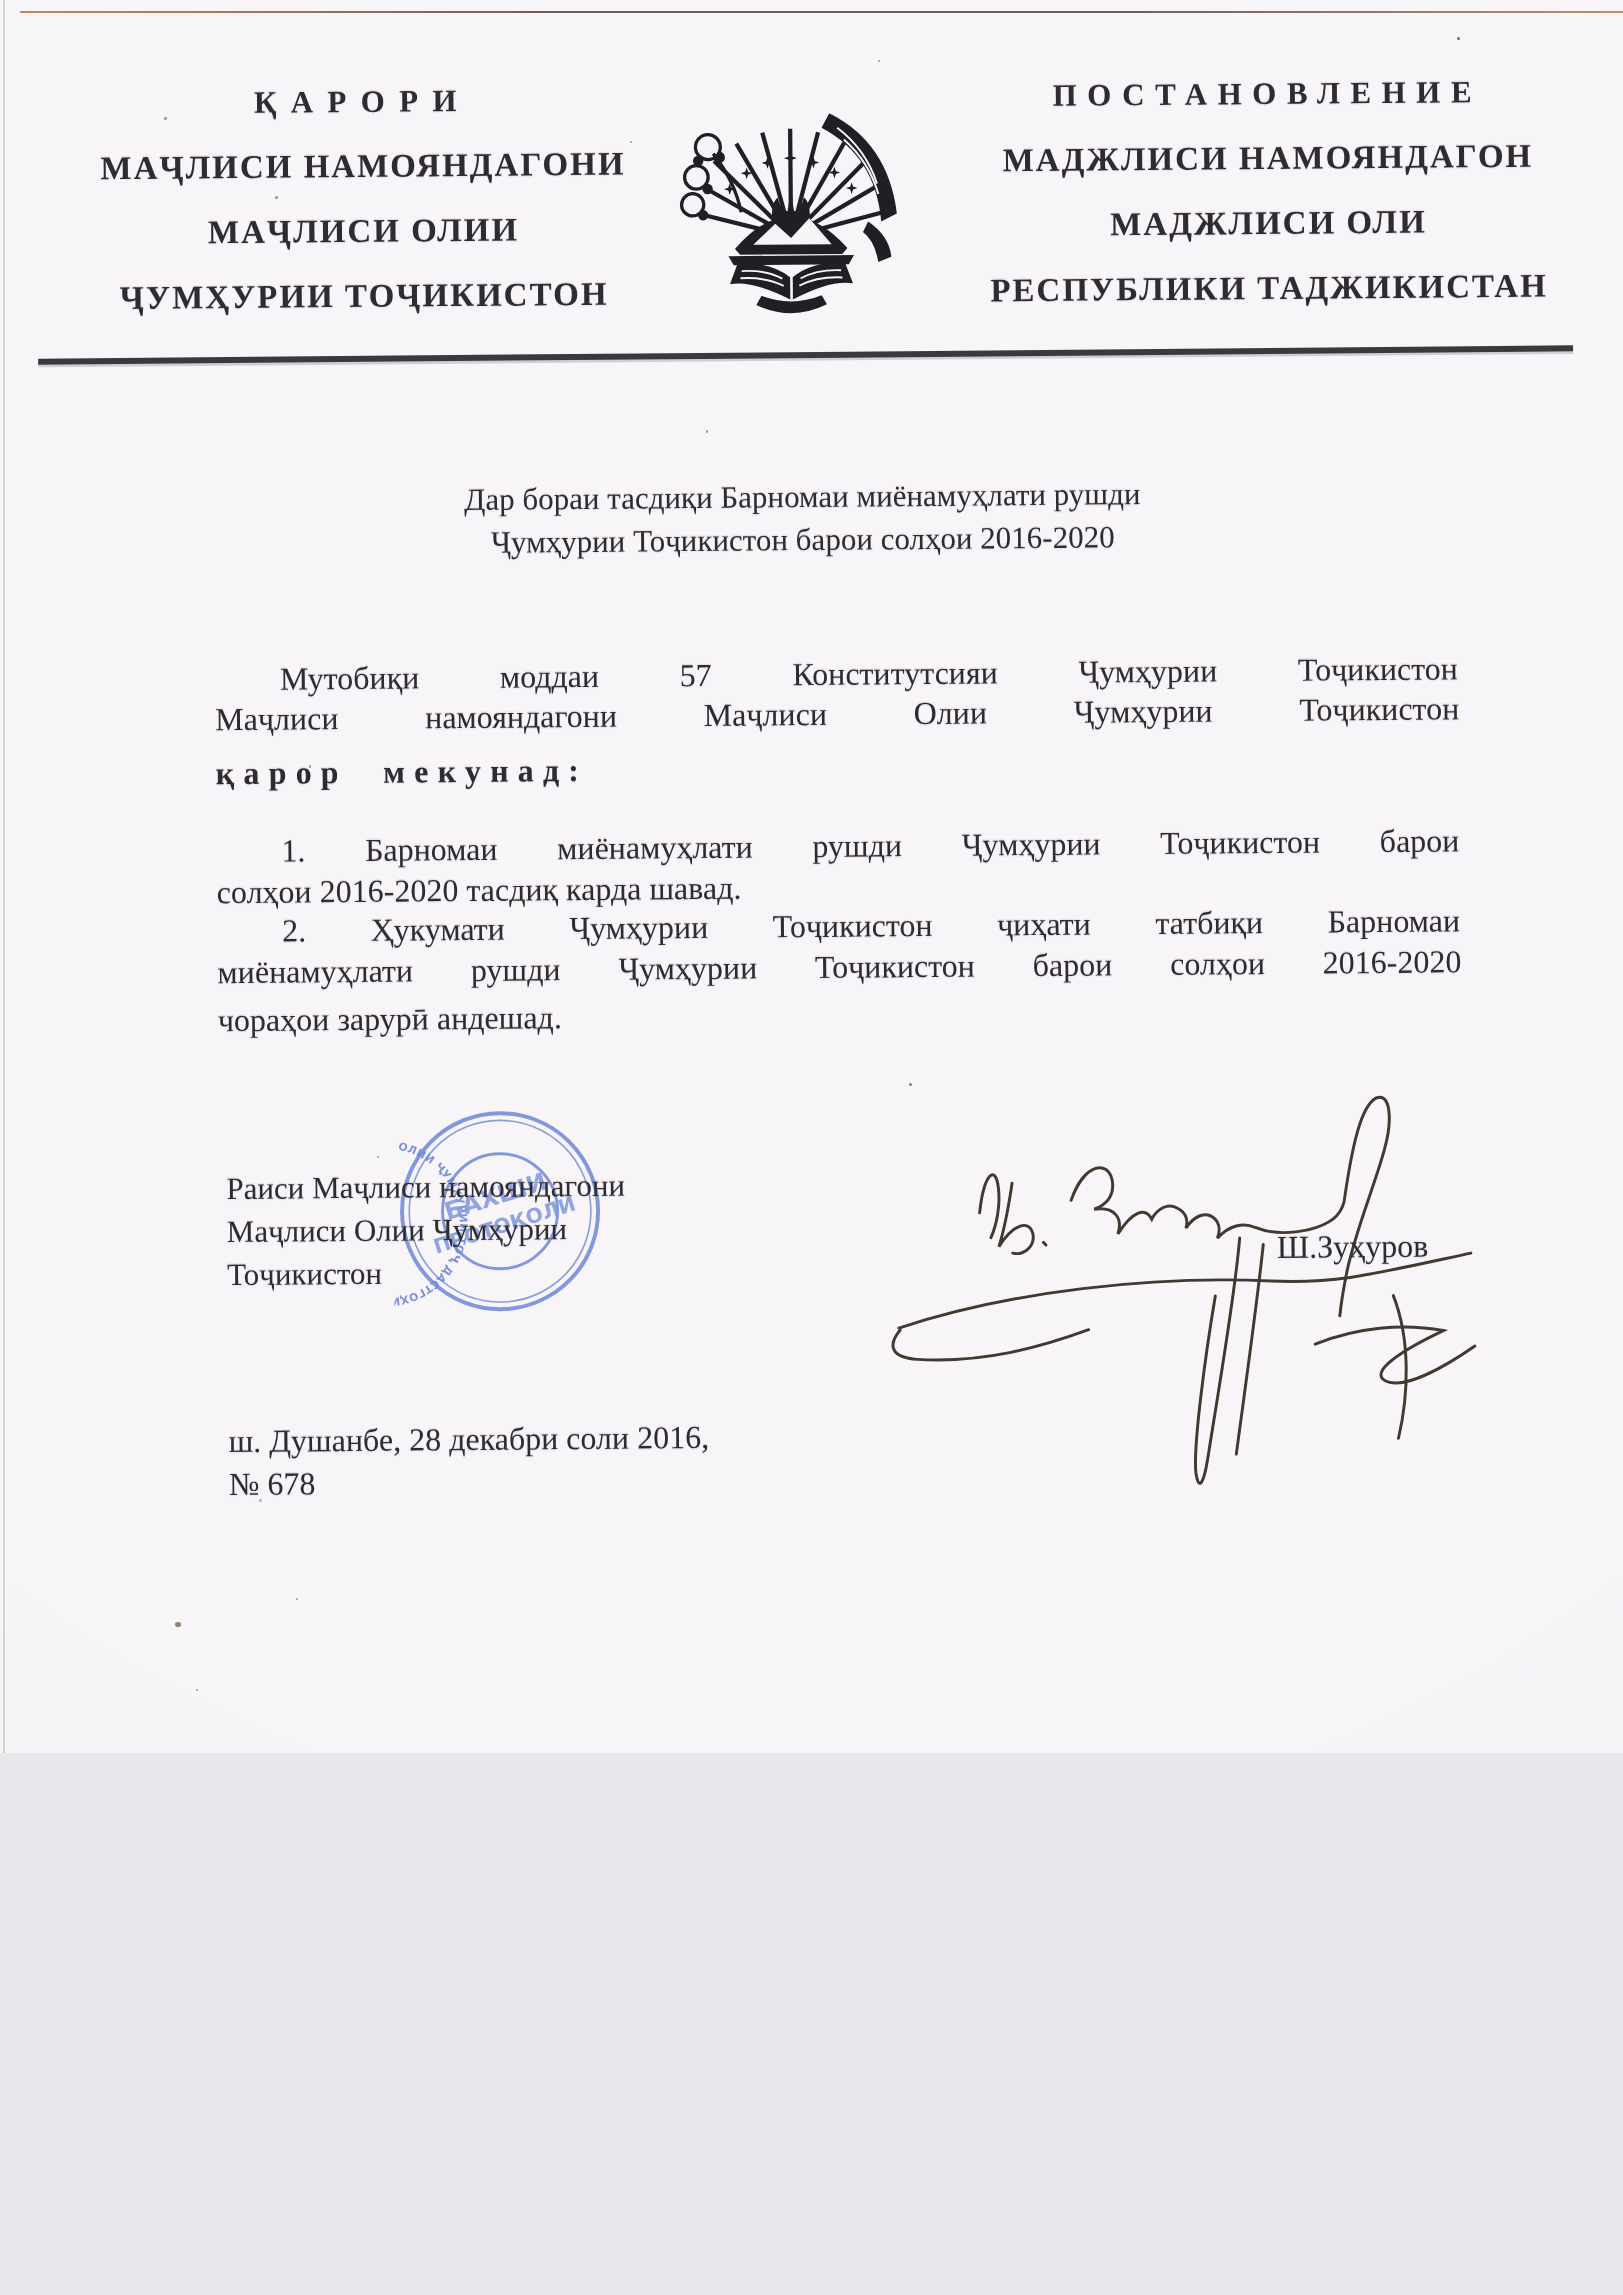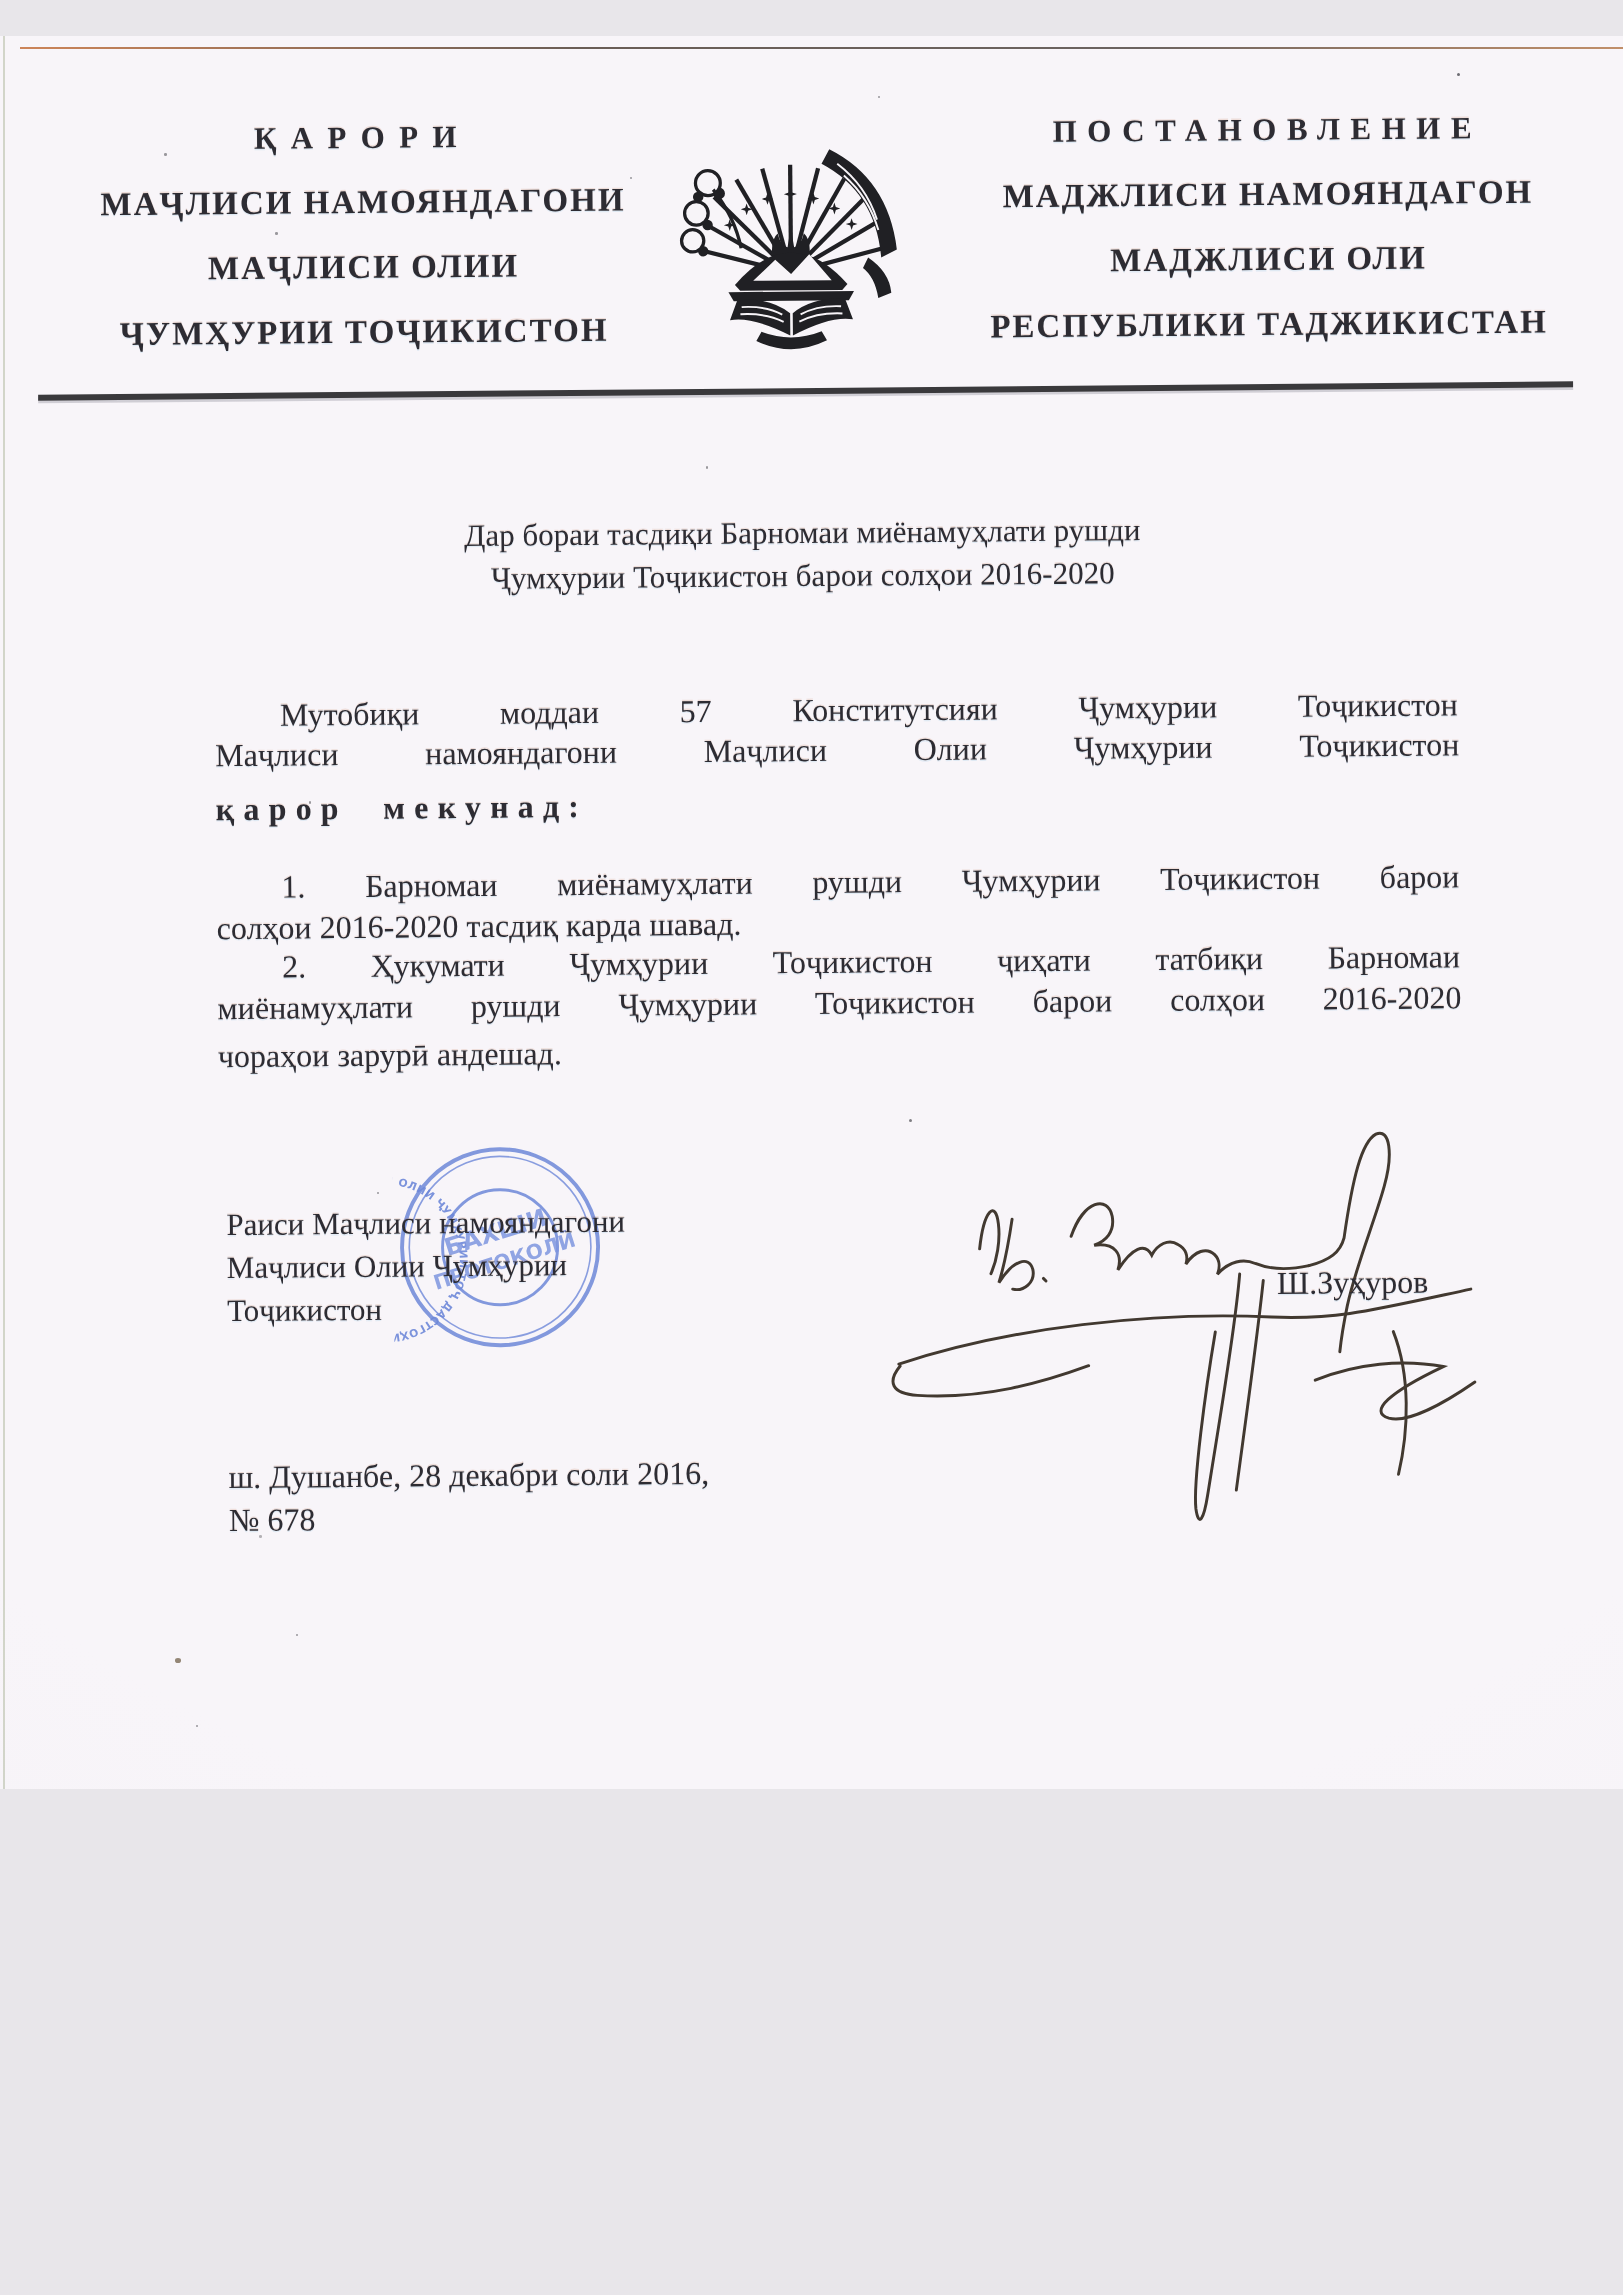--- a/index.html
+++ b/index.html
@@ -2,21 +2,20 @@
 <html lang="tg" style="font-size:10.5px"><head>
 <meta charset="utf-8">
 <style>
   html,body{margin:0;padding:0;background:#e8e6ea;}
   #sheet{
     position:relative;width:1623px;height:1753px;overflow:hidden;
     background:
       radial-gradient(140% 120% at 50% 38%, #f8f5f9 55%, #f3f0f5 100%);
     font-family:"Liberation Serif","DejaVu Serif",serif;
     color:#2d2c33;
-    margin-top:36px;
   }
   .abs{position:absolute;}
   .tilt{position:absolute;left:0;top:0;width:1623px;height:2295px;
         transform:rotate(-0.5deg);transform-origin:812px 1145px;}
   .txt{color:#2d2c33;
        text-shadow:0 -1.3px 0 rgba(170,60,10,0.13), 0 1.3px 0 rgba(30,140,200,0.11);}
   .hdr{line-height:65px;font-weight:bold;text-align:center;white-space:nowrap;}
   .hdr .sp1{letter-spacing:14.4px;font-size:31px;}
   .hdr .sp2{letter-spacing:2px;font-size:33px;}
   .title-line{font-size:31px;line-height:43px;white-space:nowrap;}

